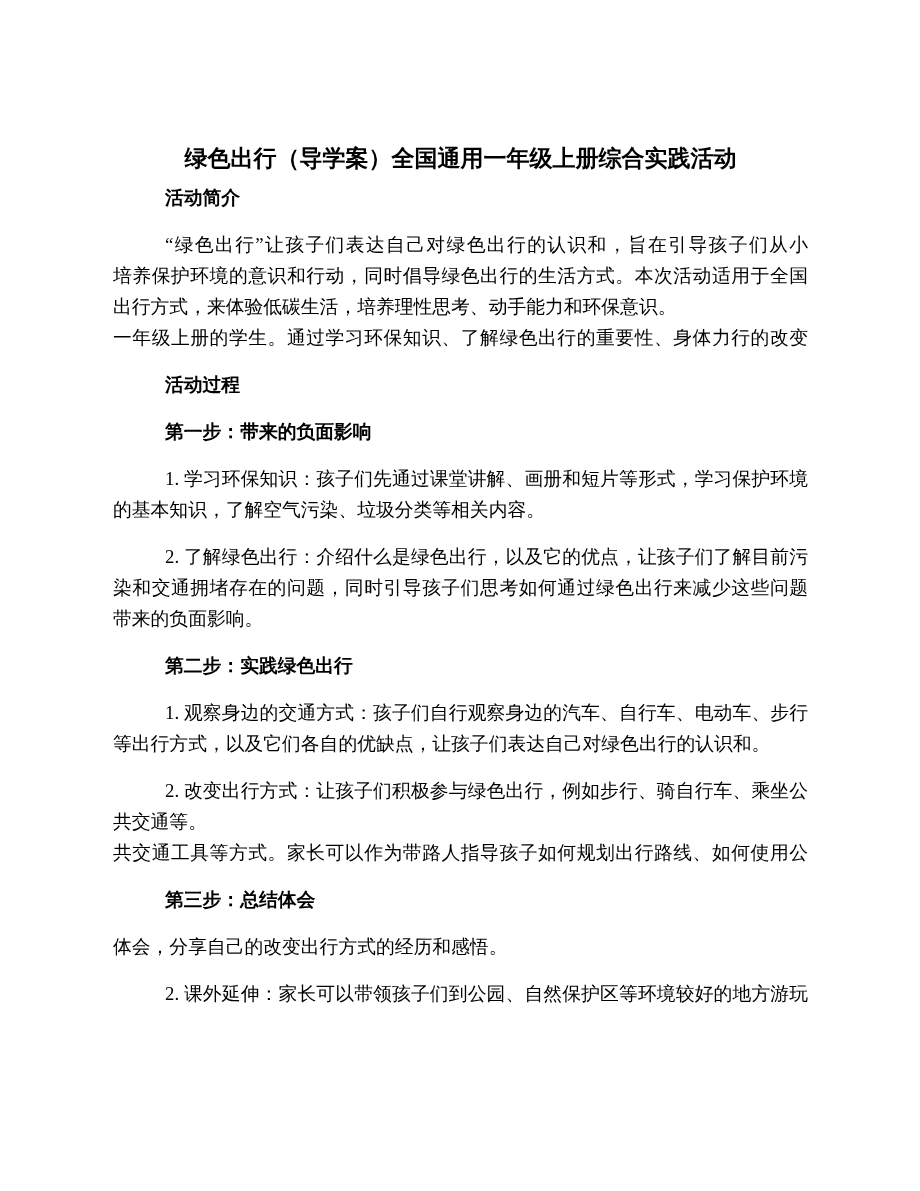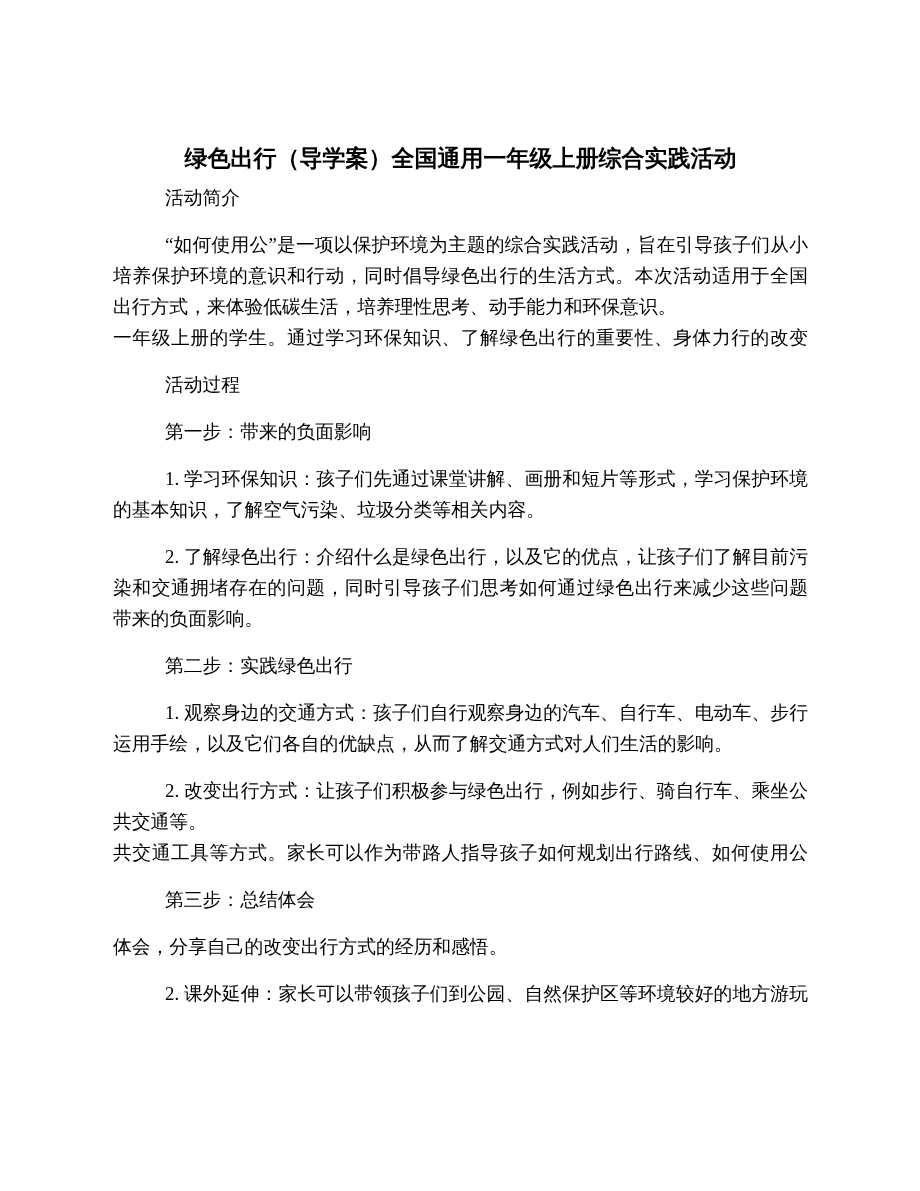--- a/index.html
+++ b/index.html
@@ -29,21 +29,21 @@
     font-size: 23px;
     font-weight: bold;
     line-height: 34px;
     text-align: center;
     margin-bottom: 6px;
   }
   .block {
     margin-bottom: 16px;
   }
   .block.heading {
-    font-weight: normal;
+    font-weight: bold;
   }
   .line {
     font-size: 18.8px;
     line-height: 31px;
     white-space: normal;
   }
   .line.fill {
     text-align: justify;
     text-align-last: justify;
   }
@@ -59,21 +59,21 @@
 <body>
 
 <div class="page">
   <div class="content">
     <div class="doc-title">绿色出行（导学案）全国通用一年级上册综合实践活动</div>
     <div>
         <div class="block heading">
           <div class="line indent end">活动简介</div>
         </div>
         <div class="block paragraph">
-          <div class="line indent fill">“如何使用公”是一项以保护环境为主题的综合实践活动，旨在引导孩子们从小</div>
+          <div class="line indent fill">“绿色出行”让孩子们表达自己对绿色出行的认识和，旨在引导孩子们从小</div>
           <div class="line fill">培养保护环境的意识和行动，同时倡导绿色出行的生活方式。本次活动适用于全国</div>
           <div class="line end">出行方式，来体验低碳生活，培养理性思考、动手能力和环保意识。</div>
           <div class="line fill">一年级上册的学生。通过学习环保知识、了解绿色出行的重要性、身体力行的改变</div>
         </div>
         <div class="block heading">
           <div class="line indent end">活动过程</div>
         </div>
         <div class="block heading">
           <div class="line indent end">第一步：带来的负面影响</div>
         </div>
@@ -84,21 +84,21 @@
         <div class="block paragraph">
           <div class="line indent fill">2. 了解绿色出行：介绍什么是绿色出行，以及它的优点，让孩子们了解目前污</div>
           <div class="line fill">染和交通拥堵存在的问题，同时引导孩子们思考如何通过绿色出行来减少这些问题</div>
           <div class="line end">带来的负面影响。</div>
         </div>
         <div class="block heading">
           <div class="line indent end">第二步：实践绿色出行</div>
         </div>
         <div class="block paragraph">
           <div class="line indent fill">1. 观察身边的交通方式：孩子们自行观察身边的汽车、自行车、电动车、步行</div>
-          <div class="line end">运用手绘，以及它们各自的优缺点，从而了解交通方式对人们生活的影响。</div>
+          <div class="line end">等出行方式，以及它们各自的优缺点，让孩子们表达自己对绿色出行的认识和。</div>
         </div>
         <div class="block paragraph">
           <div class="line indent fill">2. 改变出行方式：让孩子们积极参与绿色出行，例如步行、骑自行车、乘坐公</div>
           <div class="line end">共交通等。</div>
           <div class="line fill">共交通工具等方式。家长可以作为带路人指导孩子如何规划出行路线、如何使用公</div>
         </div>
         <div class="block heading">
           <div class="line indent end">第三步：总结体会</div>
         </div>
         <div class="block paragraph">

